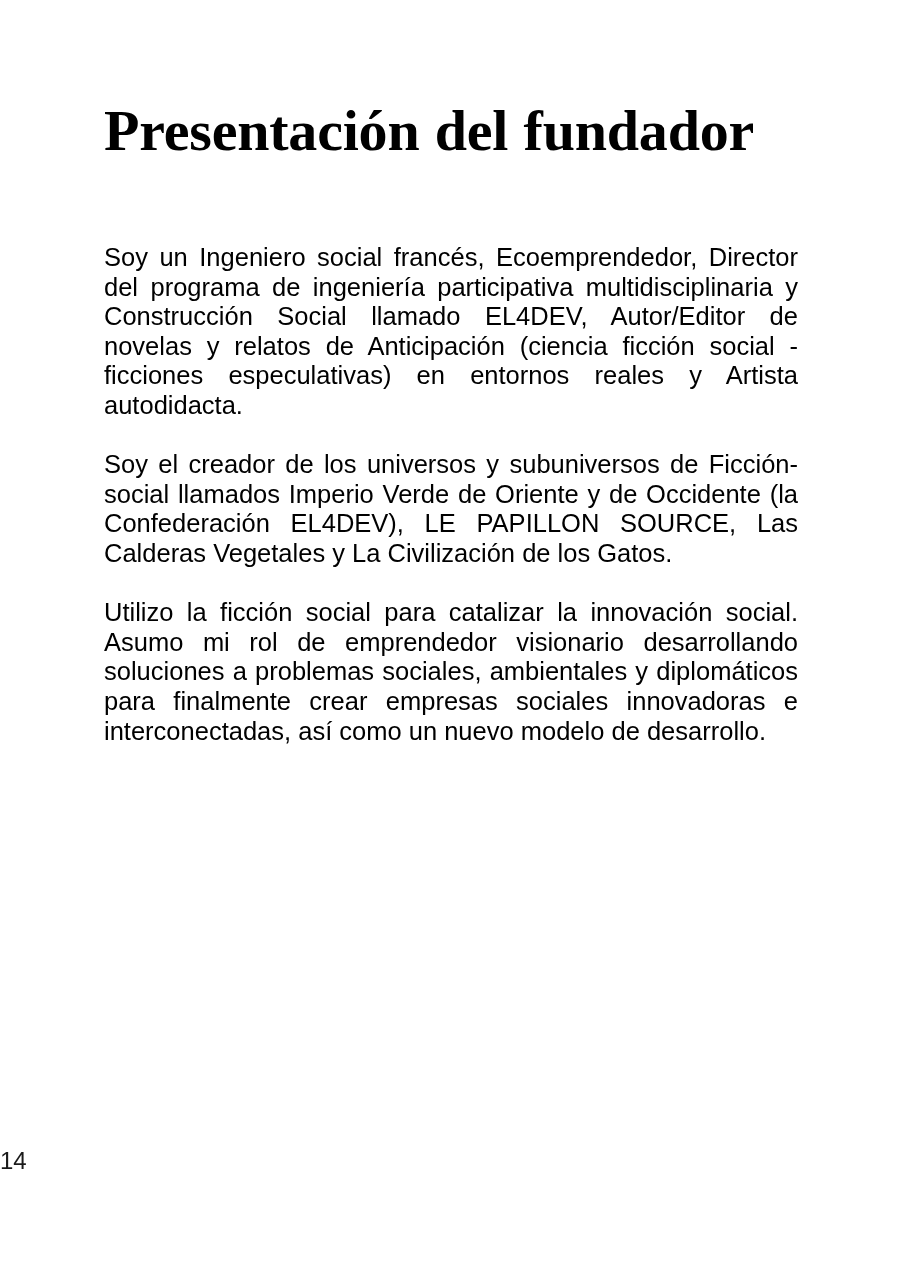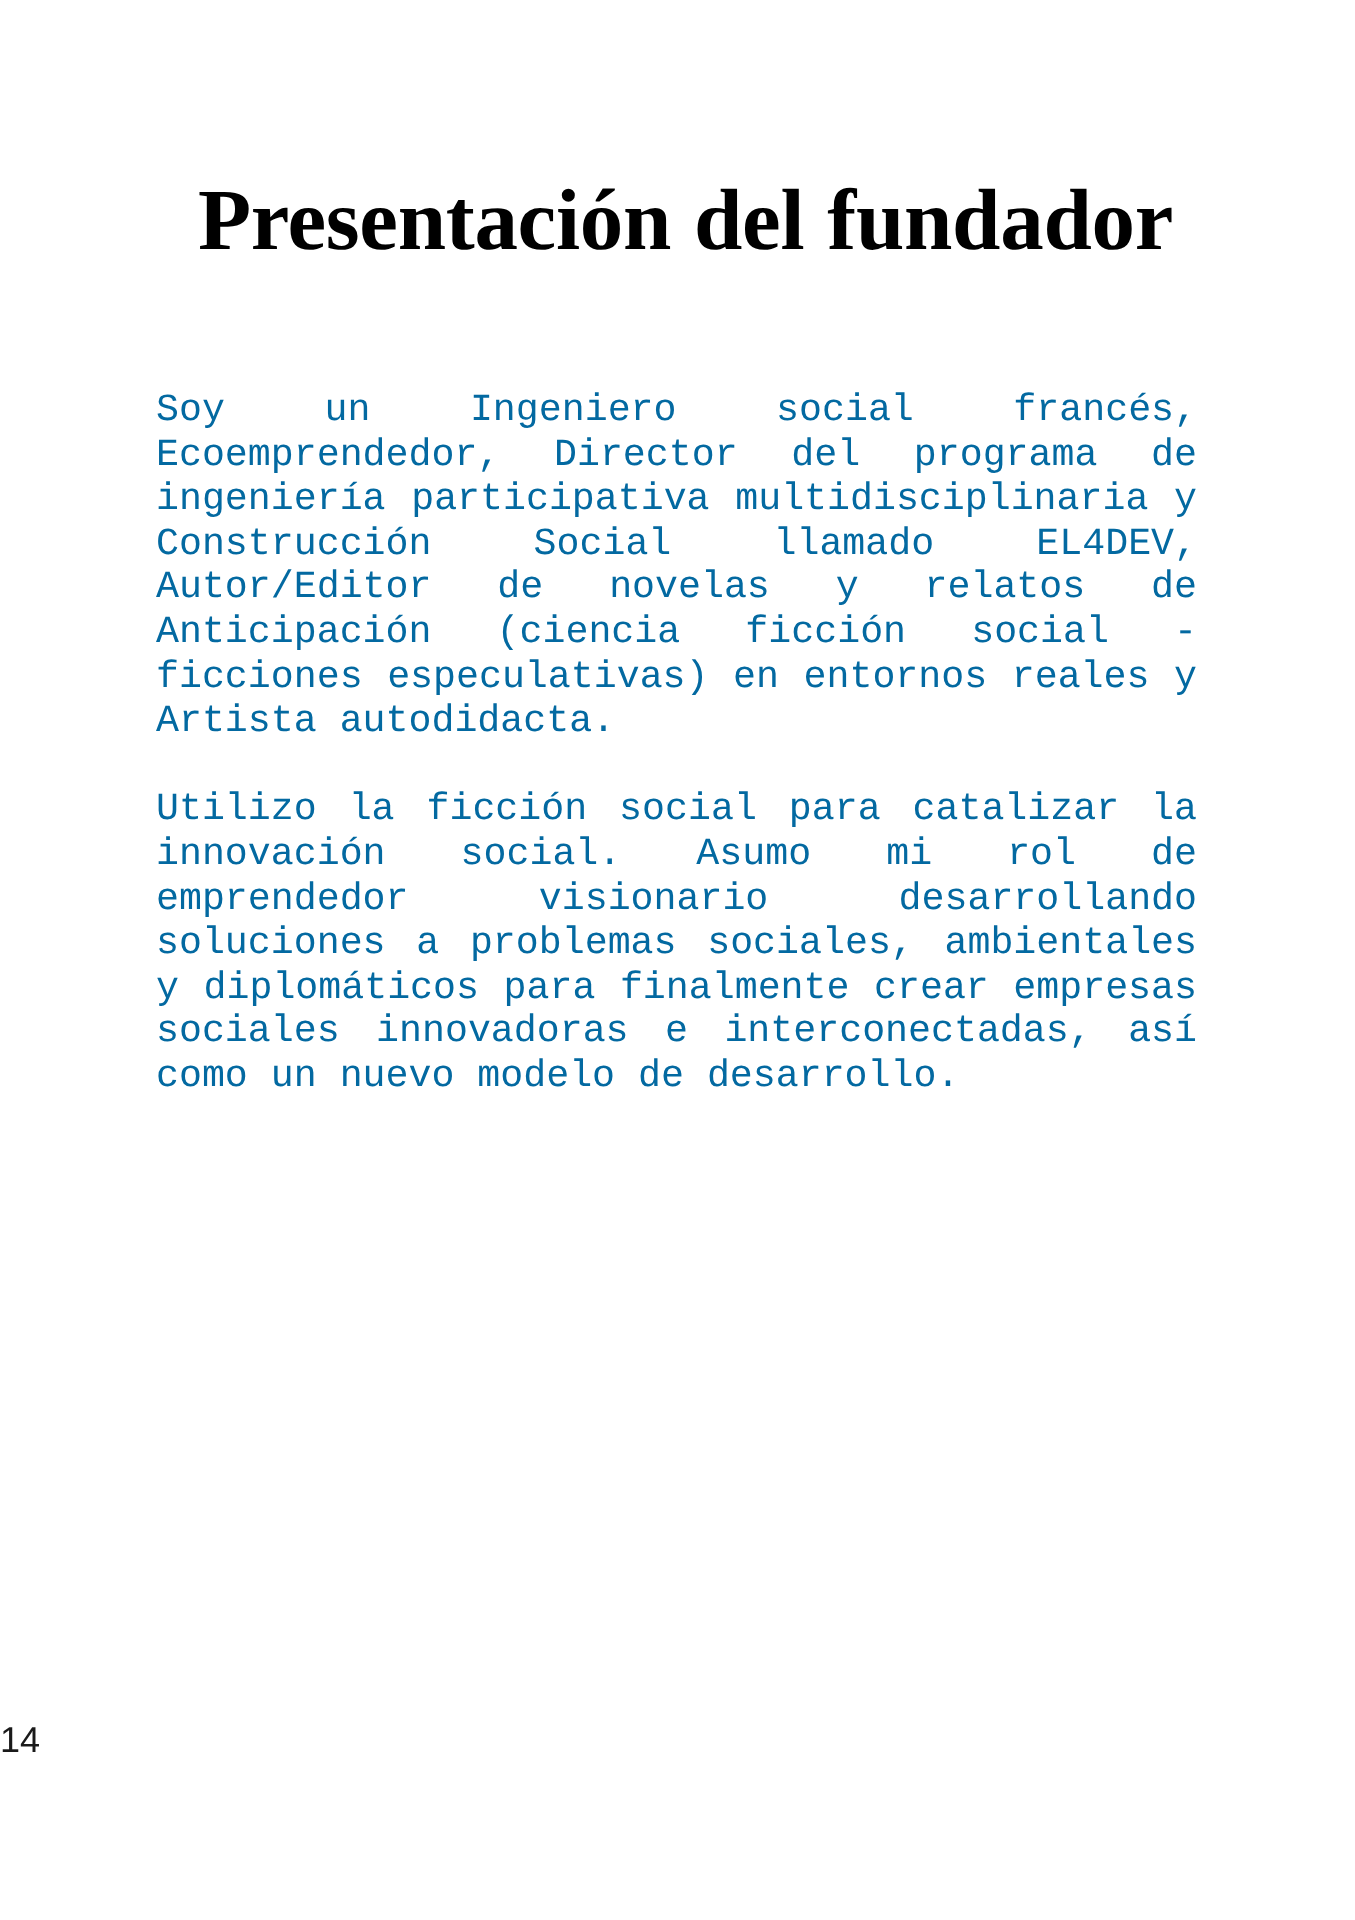--- a/index.html
+++ b/index.html
@@ -24,36 +24,36 @@
     top: 0;
     width: 694px;
   }
 
   .doc-title {
     font-family: "Liberation Serif", "DejaVu Serif", serif;
     font-weight: bold;
     font-size: 58px;
     line-height: 65px;
     color: #000000;
-    margin: 16px;
+    margin: 0;
     padding-top: 98px;
     letter-spacing: -0.2px;
-    text-align: right;
+    text-align: left;
     word-spacing: 1px;
   }
 
   .body-block {
     margin-top: 80px;
   }
 
   .para {
-    font-family: Liberation Mono, monospace;
+    font-family: Liberation Sans, sans-serif;
     font-size: 25.5px;
     line-height: 29.6px;
-    color: #0369a1;
+    color: #000000;
     margin: 0 0 29.6px 0;
     text-align: justify;
     text-justify: inter-word;
     hyphens: none;
     -webkit-hyphens: none;
   }
 
   .para:last-child {
     margin-bottom: 0;
   }
@@ -74,20 +74,21 @@
 <body>
 
 <div class="page">
 
   <div class="content">
 
     <h1 class="doc-title">Presentación del fundador</h1>
 
     <div class="body-block">
       <p class="para">Soy un Ingeniero social francés, Ecoemprendedor, Director del programa de ingeniería participativa multidisciplinaria y Construcción Social llamado EL4DEV, Autor/Editor de novelas y relatos de Anticipación (ciencia ficción social - ficciones especulativas) en entornos reales y Artista autodidacta.</p>
+      <p class="para">Soy el creador de los universos y subuniversos de Ficción-social llamados Imperio Verde de Oriente y de Occidente (la Confederación EL4DEV), LE PAPILLON SOURCE, Las Calderas Vegetales y La Civilización de los Gatos.</p>
       <p class="para">Utilizo la ficción social para catalizar la innovación social. Asumo mi rol de emprendedor visionario desarrollando soluciones a problemas sociales, ambientales y diplomáticos para finalmente crear empresas sociales innovadoras e interconectadas, así como un nuevo modelo de desarrollo.</p>
     </div>
 
   </div>
 
   <div class="page-number">14</div>
 
 </div>
 
 </body></html>

